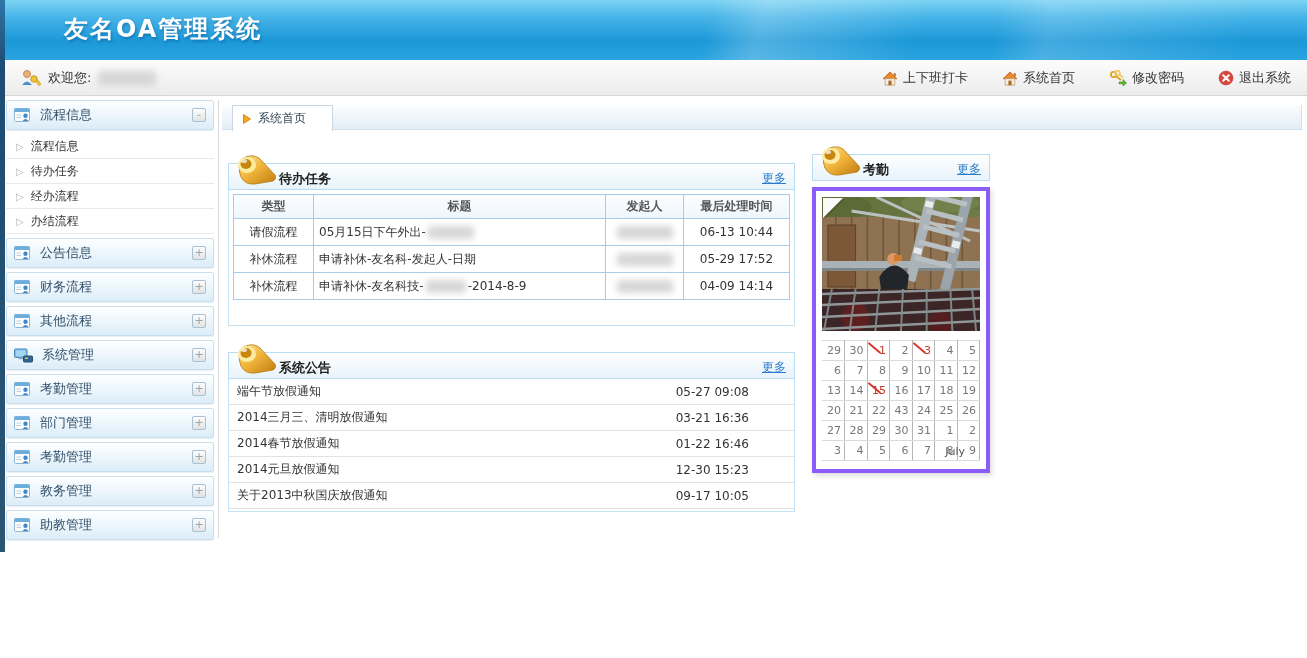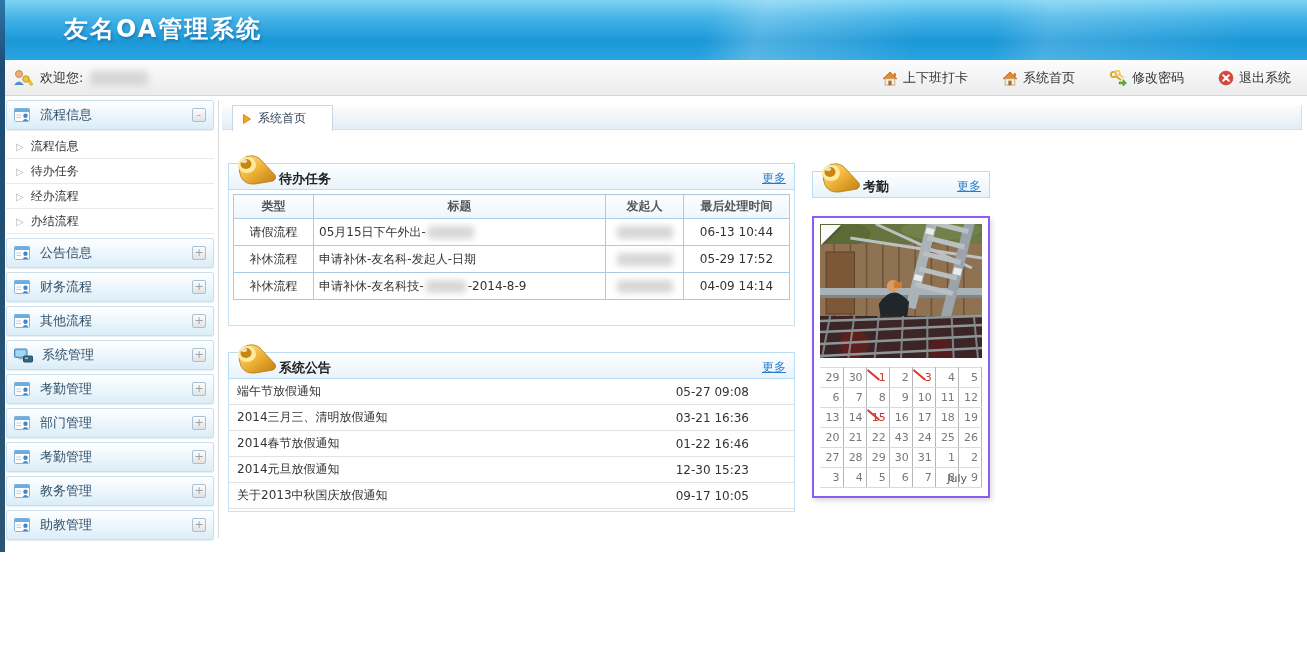--- a/index.html
+++ b/index.html
@@ -14,21 +14,21 @@
   .banner::before { content:""; position:absolute; inset:0;
     background:linear-gradient(105deg, rgba(255,255,255,0) 54%, rgba(255,255,255,.22) 58%, rgba(255,255,255,0) 70%),
                linear-gradient(100deg, rgba(255,255,255,0) 76%, rgba(255,255,255,.16) 80%, rgba(255,255,255,0) 95%); }
   .banner h1 { position:absolute; left:64px; top:13px; margin:0; color:#fff; font-size:24px;
     font-weight:bold; letter-spacing:2px; text-shadow:1px 2px 3px rgba(0,60,120,.4); }
   .left-stripe { position:absolute; left:0; top:0; width:5px; height:552px; z-index:6;
     background:linear-gradient(180deg,#2e76a9 0%,#1d4d74 12%,#2a5573 100%); }
   
   .toolbar { position:absolute; left:0; top:60px; width:1307px; height:36px;
     background:linear-gradient(#fcfcfc,#ebebeb); border-top:1px solid #fff; border-bottom:1px solid #d6d6d6;
-    display:flex; align-items:center; justify-content:space-between; padding:0 16px 0 12px; }
+    display:flex; align-items:center; justify-content:space-between; padding:0 16px 0 20px; }
   .welcome { display:flex; align-items:center; gap:7px; font-size:13px; color:#333; }
   .blur { display:inline-block; background:#d7d7d7; filter:blur(3px); border-radius:3px; vertical-align:middle; }
   .name-blur { width:58px; height:15px; }
   .toolbar-links { display:flex; align-items:center; gap:34px; }
   .tlink { display:flex; align-items:center; gap:5px; font-size:13px; color:#333; cursor:pointer; }
   
   .sidebar { position:absolute; left:6px; top:100px; width:208px; }
   .sidebar-divider { position:absolute; left:218px; top:100px; width:1px; height:438px; background:#d9d9d9; }
   .side-section { height:30px; margin-bottom:4px; border:1px solid #cbdeed; border-radius:2px;
     background:linear-gradient(#feffff,#dbedf8); display:flex; align-items:center; padding:0 7px;
@@ -62,22 +62,22 @@
   .todo td { border:1px solid #a9cbe5; height:27px; color:#333; overflow:hidden; white-space:nowrap; }
   .todo .c-type,.todo .c-time,.todo .c-sender { text-align:center; }
   .todo .c-title { padding-left:5px; }
   .sender-blur { width:56px; height:13px; }
   .title-blur { height:13px; margin:0 2px; }
   .announce-panel { margin-top:26px; }
   #announce-body { height:133px; }
   .ann-item { height:26px; display:flex; align-items:center; justify-content:space-between;
     border-bottom:1px solid #e2e2e2; font-size:12px; color:#333; padding:0 45px 0 8px; cursor:pointer; }
   
-  .attendance { position:absolute; left:812px; top:171px; width:178px; }
-  .att-card { margin-top:18px; border:2px solid #8b5cf6; background:#fff; position:relative;
+  .attendance { position:absolute; left:812px; top:154px; width:178px; }
+  .att-card { margin-top:6px; border:4px solid #8b5cf6; background:#fff; position:relative;
     box-shadow:2px 3px 5px rgba(0,0,0,.14); padding:6px 6px 8px; }
   .photo { width:100%; height:134px; display:block; cursor:pointer; }
   .fold { position:absolute; left:7px; top:7px; width:0; height:0;
     border-top:20px solid #fafafa; border-right:20px solid transparent;
     filter:drop-shadow(1px 1px 1px rgba(0,0,0,.25)); }
   .cal-wrap { position:relative; margin-top:9px; }
   table.cal { width:100%; border-collapse:collapse; table-layout:fixed; }
   .cal td { height:20px; border-right:1px solid #b6b6b6; border-bottom:1px solid #dadada;
     text-align:right; padding-right:3px; font-size:11px; color:#777; position:relative; cursor:pointer; }
   .cal tr:first-child td { border-top:1px solid #dadada; }

